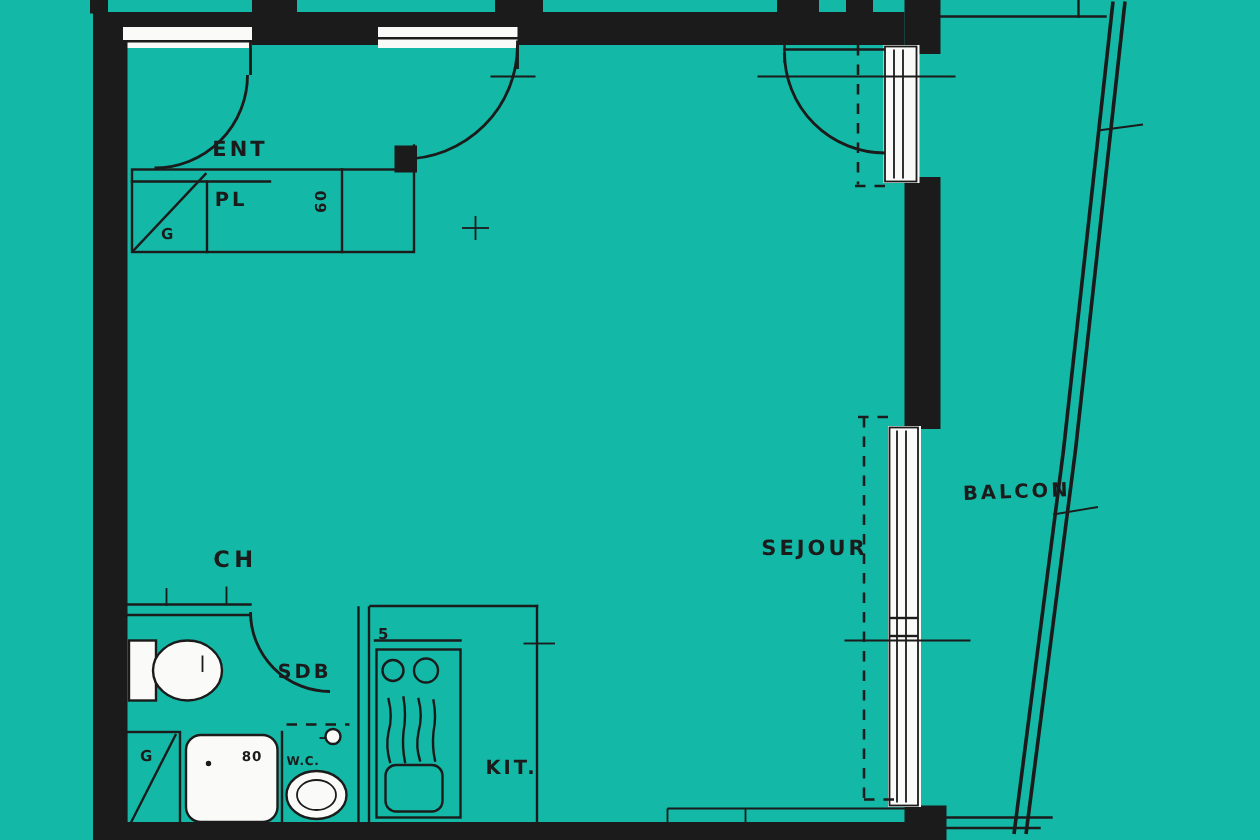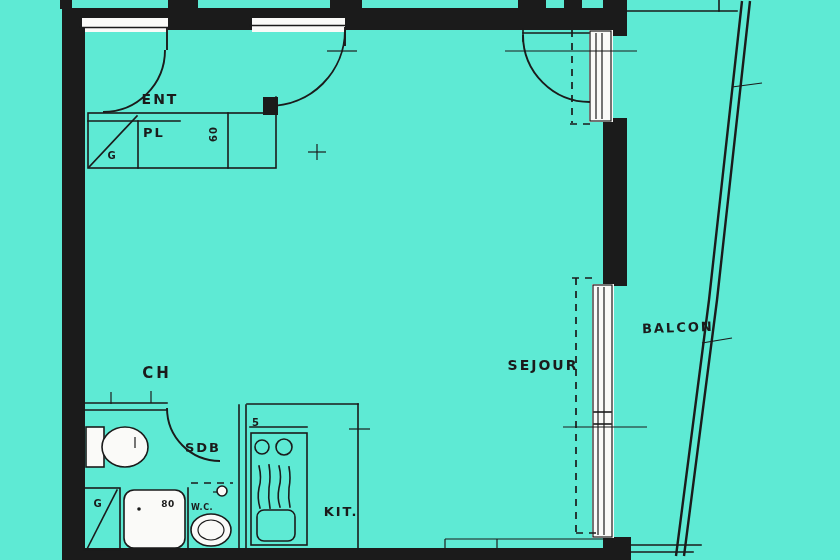--- a/index.html
+++ b/index.html
@@ -1,16 +1,16 @@
 <!DOCTYPE html>
 <html><head>
 <meta charset="utf-8">
 <style>
   html,body{margin:0;padding:0;background:#e8e8e6;}
-  .stage{position:relative;width:840px;height:560px;background:#5eead4;overflow:hidden;}
+  .stage{position:relative;width:840px;height:560px;background:#14b8a6;overflow:hidden;}
   svg{display:block;}
   svg text{
     font-family:"DejaVu Sans", sans-serif;
     font-weight:bold;
     fill:#1b1b1b;
   }
   .lbl-room{font-size:13px;letter-spacing:2px;}
   .lbl-big{font-size:14px;letter-spacing:2px;}
   .lbl-ch{font-size:15px;letter-spacing:3px;}
   .lbl-sm{font-size:10px;letter-spacing:1px;}

